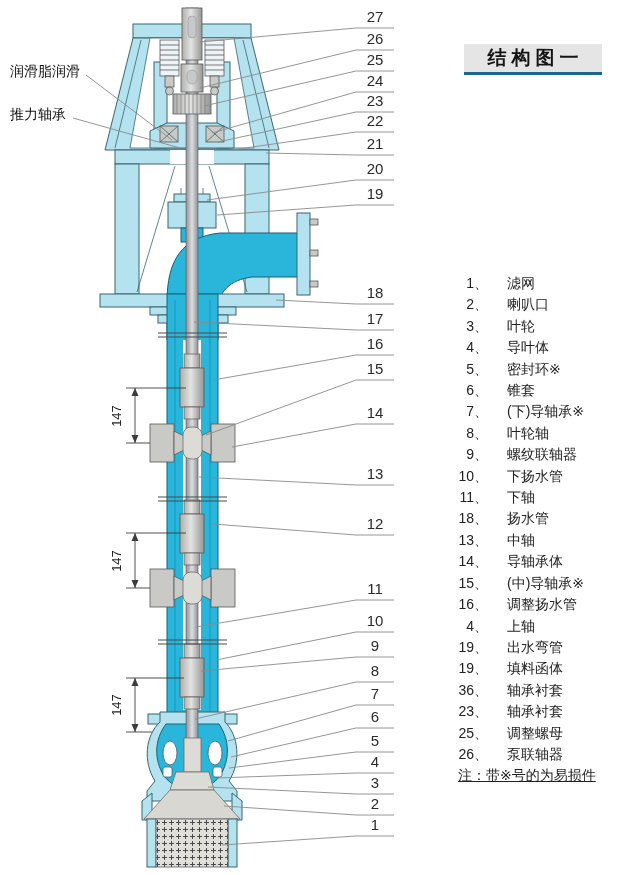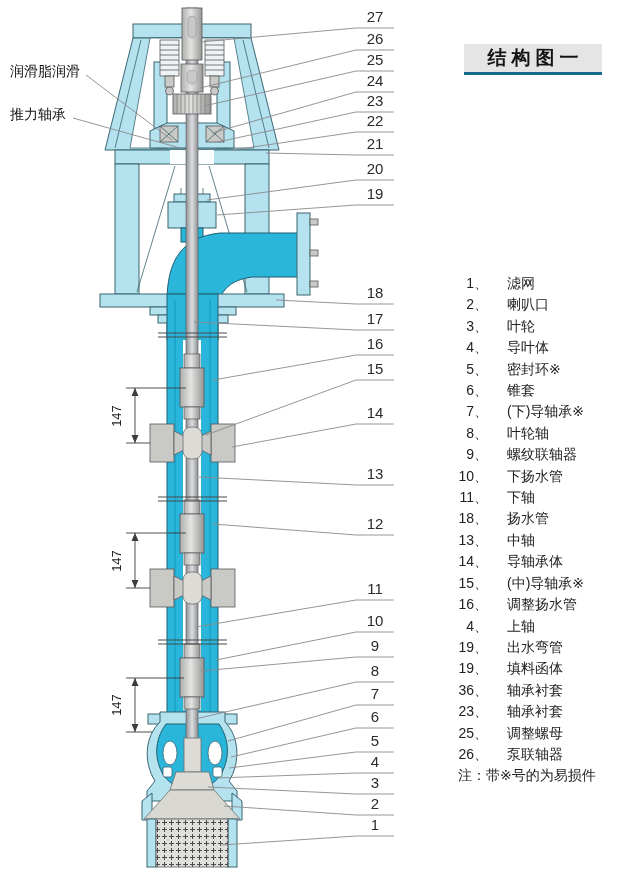--- a/index.html
+++ b/index.html
@@ -31,21 +31,21 @@
   .title-box{position:absolute;left:464px;top:44px;width:138px;height:28px;
              background:#e5e5e5;border-bottom:3px solid #17688a;
              display:flex;align-items:center;justify-content:center;}
   .title-box span{font-size:19px;font-weight:bold;color:#141414;letter-spacing:5px;padding-left:5px;}
 
   
   .legend{position:absolute;left:458px;top:273px;width:162px;font-size:14px;color:#222;}
   .lrow{display:flex;line-height:21.4px;white-space:nowrap;}
   .lrow .no{width:30px;text-align:right;flex:0 0 30px;}
   .lrow .nm{margin-left:19px;}
-  .lnote{line-height:21.4px;white-space:nowrap;}
+  .lnote{line-height:21.4px;white-space:nowrap;text-decoration:underline;}
 </style>
 </head>
 <body>
 
 <div class="page">
 
 <svg width="621" height="875" viewBox="0 0 621 875">
   <defs>
     <linearGradient id="shaftGrad" x1="0" y1="0" x2="1" y2="0">
       <stop offset="0" stop-color="#8e9094"></stop>

